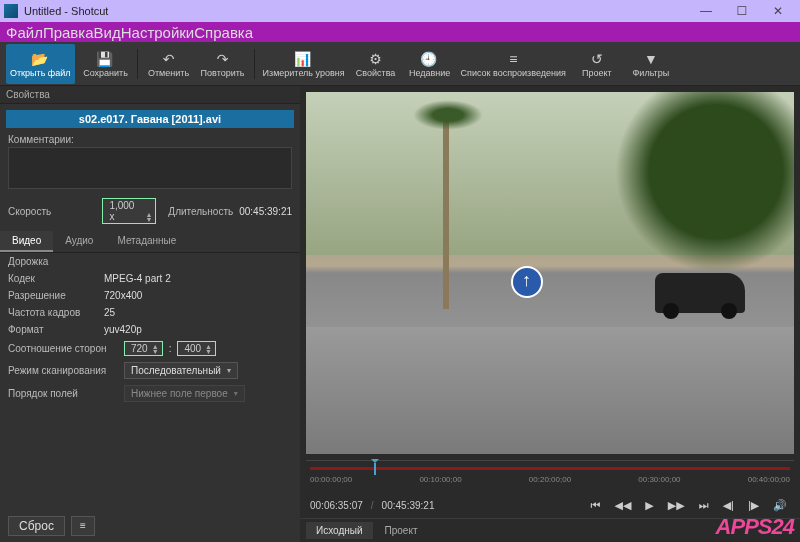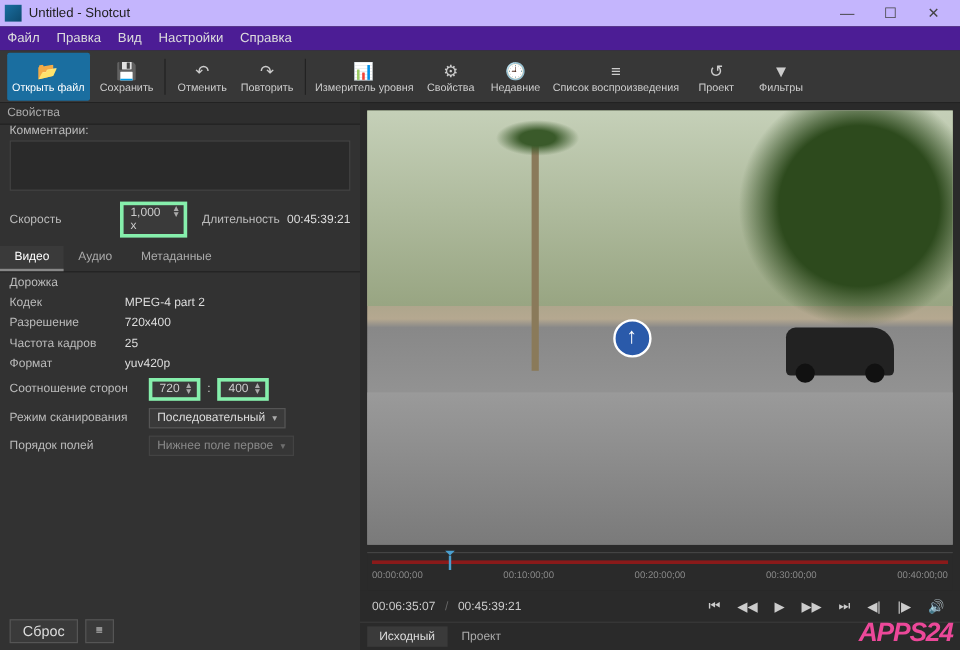--- a/index.html
+++ b/index.html
@@ -2,37 +2,37 @@
 <html><head>
 <meta charset="utf-8">
 <style>
 * { margin:0; padding:0; box-sizing:border-box; font-family:"Segoe UI",Tahoma,sans-serif; }
 body { background:#2a2a2a; width:800px; height:542px; overflow:hidden; position:relative; }
 .titlebar { background:#c4b5fd; height:22px; display:flex; align-items:center; padding:0 4px; font-size:11px; color:#222; }
 .titlebar .logo { width:14px; height:14px; background:linear-gradient(135deg,#1a6ea0,#0d4a6e); margin-right:6px; }
 .titlebar .title { flex:1; }
 .titlebar .wbtn { width:36px; height:22px; display:flex; align-items:center; justify-content:center; font-size:12px; color:#444; }
 .winclose { font-size:14px; }
-.menubar { background:#4c1d95; height:20px; display:flex; align-items:center; padding:0 6px; font-size:11px; color:#ddd; gap:14px; }
+.menubar { background:#a21caf; height:20px; display:flex; align-items:center; padding:0 6px; font-size:15px; color:#ddd; }
 .menubar span { cursor:pointer; }
 .toolbar { background:#373737; height:44px; display:flex; align-items:center; padding:0 6px; border-bottom:1px solid #222; }
 .tbtn { display:flex; flex-direction:column; align-items:center; justify-content:center; min-width:54px; height:40px; font-size:9px; color:#ccc; cursor:pointer; padding:0 4px; }
 .tbtn .ico { font-size:14px; height:18px; display:flex; align-items:center; }
 .tbtn.primary { background:#1a6ea0; color:#fff; border-radius:2px; margin-right:4px; }
 .tsep { width:1px; height:30px; background:#222; margin:0 4px; }
 .main { display:flex; height:456px; }
 .left { width:300px; background:#323232; display:flex; flex-direction:column; font-size:11px; color:#ccc; }
 .panel-title { background:#2e2e2e; padding:3px 6px; font-size:10px; color:#aaa; border-bottom:1px solid #222; }
 .filerow { background:#1a6ea0; color:#fff; text-align:center; padding:3px 0; font-size:11px; font-weight:bold; margin:6px; }
 .comment-label { padding:0 8px; font-size:10px; color:#bbb; }
 .comment-box { margin:2px 8px 6px; height:42px; background:#2a2a2a; border:1px solid #444; }
 .row { display:flex; align-items:center; padding:3px 8px; gap:6px; font-size:10px; }
 .row .lbl { width:90px; color:#bbb; }
 .row .val { color:#ddd; }
-.spin { display:flex; align-items:flex-start; background:#3a3a3a; border:3px solid #86efac; padding:1px 3px 1px 6px; }
+.spin { display:flex; align-items:flex-end; background:#3a3a3a; border:1px solid #86efac; padding:1px 3px 1px 6px; }
 .spin .sarrow { font-size:7px; color:#aaa; margin-left:4px; line-height:5px; }
 .tabs { display:flex; border-bottom:1px solid #222; margin-top:4px; }
 .tab { padding:4px 12px; font-size:10px; color:#aaa; cursor:pointer; }
 .tab.active { background:#3a3a3a; color:#fff; border-bottom:2px solid #888; }
 .dropdown { background:#3a3a3a; border:1px solid #555; padding:2px 6px; font-size:10px; color:#ddd; display:inline-flex; align-items:center; gap:6px; }
 .dropdown::after { content:"▾"; font-size:8px; color:#aaa; }
 .btnrow { padding:6px 8px; display:flex; gap:6px; margin-top:auto; }
 .btn { background:#3a3a3a; border:1px solid #555; padding:2px 10px; font-size:12px; color:#ddd; cursor:pointer; }
 .iconbtn { background:#3a3a3a; border:1px solid #555; padding:3px 8px; font-size:10px; color:#ddd; cursor:pointer; }
 .right { flex:1; background:#2a2a2a; display:flex; flex-direction:column; }
@@ -120,20 +120,21 @@
     </div>
   <div class="tbtn">
       <span class="ico">▼</span>
       <span>Фильтры</span>
     </div>
 </div>
 
 <div class="main">
   <div class="left">
     <div class="panel-title">Свойства</div>
+    <div class="filerow">s02.e017. Гавана [2011].avi</div>
     <div class="comment-label">Комментарии:</div>
     <div class="comment-box"></div>
 
     <div class="row">
       <span class="lbl">Скорость</span>
       <span class="spin">
           <span>1,000 x</span>
           <span class="sarrow">▲<br>▼</span>
         </span>
       <span class="lbl" style="width:auto;margin-left:6px">Длительность</span>

